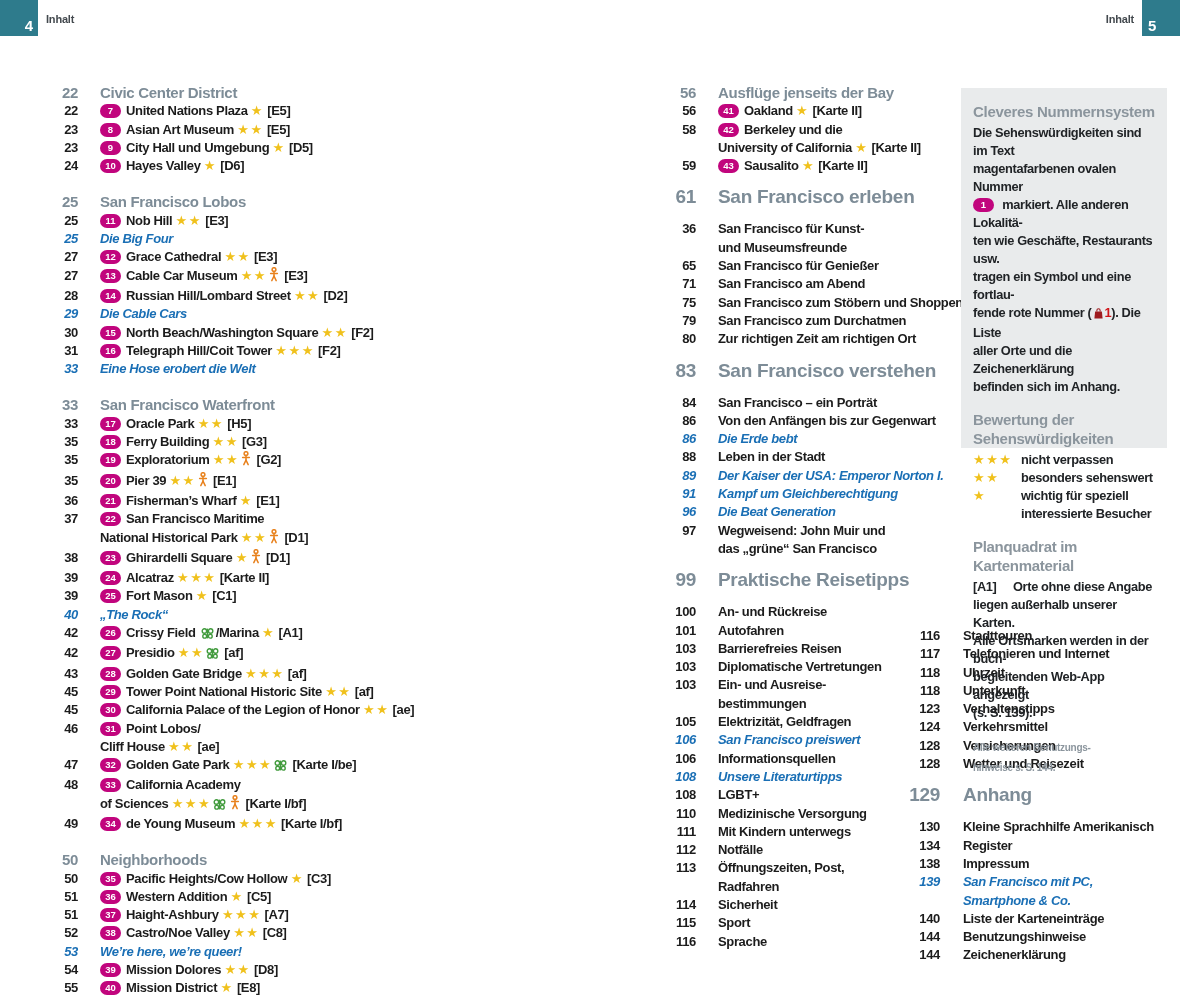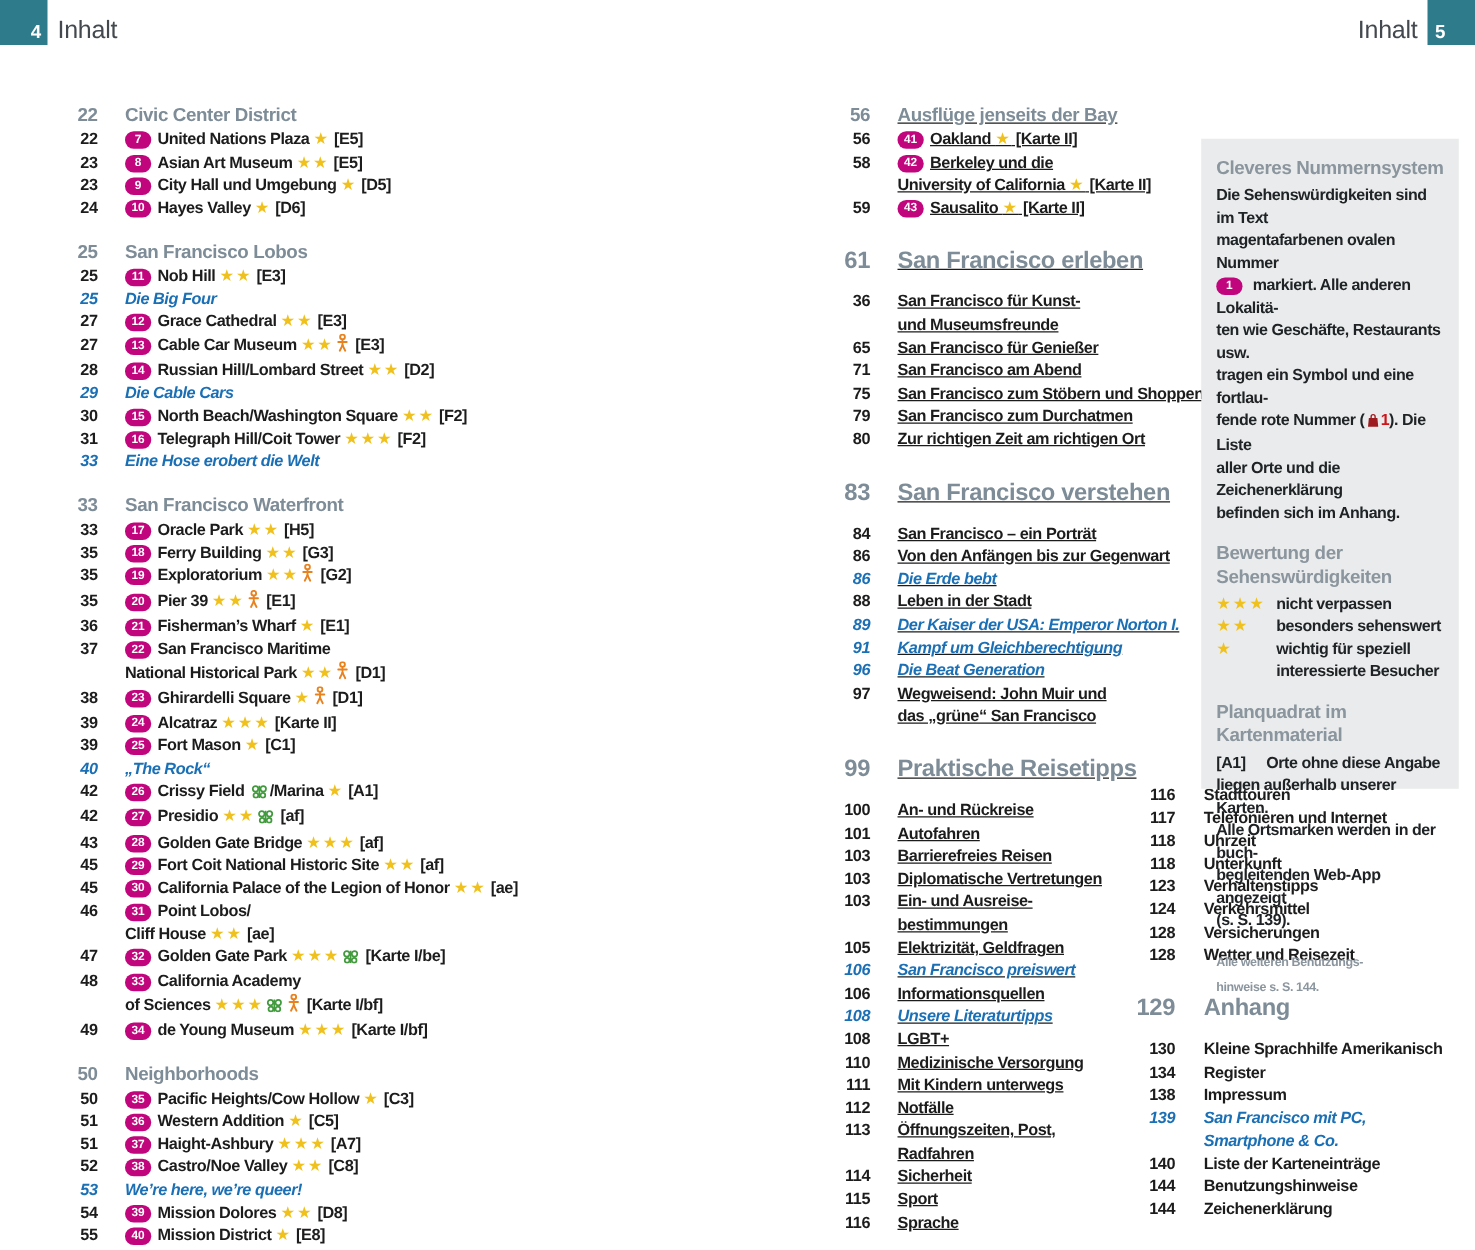--- a/index.html
+++ b/index.html
@@ -20,49 +20,49 @@
     font-family:"Liberation Sans","DejaVu Sans",sans-serif;
     color:var(--ink);overflow:hidden;
   }
   
   .corner{position:absolute;top:0;width:38px;height:36px;background:var(--teal);}
   .corner .cnum{position:absolute;bottom:2px;color:#fff;font-weight:bold;font-size:15px;}
   .corner.left{left:0;}
   .corner.left .cnum{right:5px;}
   .corner.right{right:0;}
   .corner.right .cnum{left:6px;}
-  .htitle{position:absolute;top:13px;font-weight:normal;font-size:20px;color:#43494e;letter-spacing:-0.2px;}
+  .htitle{position:absolute;top:13px;font-weight:bold;font-size:11px;color:#43494e;letter-spacing:-0.2px;}
   .htitle.left{left:46px;}
   .htitle.right{right:46px;}
   
   .col{position:absolute;}
   #col1{left:52px;top:84px;width:620px;}
-  #col2{left:668px;top:84px;width:300px;text-decoration:underline;}
+  #col2{left:668px;top:84px;width:300px;}
   #col3{left:908px;top:627px;width:272px;}
   .row{position:relative;line-height:18.3px;font-size:13px;font-weight:bold;letter-spacing:-0.35px;color:var(--ink);}
   .row .pg{position:absolute;left:0;top:0;text-align:right;}
   #col1 .row{padding-left:48px;} #col1 .pg{width:26px;}
   #col2 .row{padding-left:50px;} #col2 .pg{width:28px;}
   #col3 .row{padding-left:55px;} #col3 .pg{width:32px;}
   .kind-section{margin-top:18px;color:var(--head);font-size:15px;letter-spacing:-0.3px;}
   .kind-section .pg{color:var(--head);}
   .col .row.kind-section:first-child{margin-top:0;}
-  .kind-chapter{margin-top:20px;margin-bottom:10px;color:var(--head);font-size:19px;line-height:27px;letter-spacing:-0.3px;}
+  .kind-chapter{margin-top:8px;margin-bottom:10px;color:var(--head);font-size:19px;line-height:27px;letter-spacing:-0.3px;}
   .kind-chapter .pg{color:var(--head);font-size:19px;}
   .kind-italic,.kind-cont-italic{color:var(--blue);font-style:italic;}
   .kind-italic .pg{color:var(--blue);}
   .marker{display:inline-block;width:21px;height:14px;border-radius:8px;background:var(--magenta);
     color:#fff;font-size:9.5px;font-weight:bold;text-align:center;line-height:14px;
     vertical-align:1px;margin-right:5px;letter-spacing:0;}
   .stars{color:var(--star);letter-spacing:1.5px;font-size:13px;}
   .icn{display:inline-block;vertical-align:-2px;margin:0 2px 0 2px;}
   .rednum{color:var(--red);font-weight:bold;}
   
-  #legendbox{position:absolute;left:961px;top:88px;width:206px;height:520px;background:var(--boxbg);
-    padding:14px 12px 0 12px;box-sizing:border-box;margin-top:23px;}
+  #legendbox{position:absolute;left:961px;top:88px;width:206px;height:360px;background:var(--boxbg);
+    padding:14px 12px 0 12px;box-sizing:border-box;}
   #legendbox .bh{color:var(--boxhead);font-weight:bold;font-size:15px;letter-spacing:-0.3px;line-height:19px;margin:14px 0 3px 0;}
   #legendbox .bh.first{margin-top:0;}
   #legendbox .bl{font-size:12.8px;font-weight:bold;line-height:18px;letter-spacing:-0.35px;color:#202326;}
   #legendbox .ratingrow .starcell{display:inline-block;width:48px;}
   #legendbox .gridlabel{display:inline-block;width:40px;}
   #legendbox .bfoot{color:var(--boxhead);font-weight:bold;font-size:10px;line-height:20px;letter-spacing:-0.3px;margin-top:16px;}
 </style>
 </head>
 <body>
 
@@ -155,21 +155,21 @@
     <div class="row kind-entry"><span class="pg">42</span><span class="ct"><span class="marker">27</span><span class="txt">Presidio </span><span class="stars">★★</span><span class="icn"><svg width="13" height="11" viewBox="0 0 13 11">
             <g stroke="#419b3d" stroke-width="1.4" fill="none">
               <circle cx="3.4" cy="3" r="2.2"></circle>
               <circle cx="9.6" cy="3" r="2.2"></circle>
               <circle cx="3.7" cy="8.2" r="1.9"></circle>
               <circle cx="9.3" cy="8.2" r="1.9"></circle>
               <path d="M6.5 0.6v9.8"></path>
             </g>
           </svg></span><span class="txt"> [af]</span></span></div>
     <div class="row kind-entry"><span class="pg">43</span><span class="ct"><span class="marker">28</span><span class="txt">Golden Gate Bridge </span><span class="stars">★★★</span><span class="txt"> [af]</span></span></div>
-    <div class="row kind-entry"><span class="pg">45</span><span class="ct"><span class="marker">29</span><span class="txt">Fort Coit National Historic Site </span><span class="stars">★★</span><span class="txt"> [af]</span></span></div>
+    <div class="row kind-entry"><span class="pg">45</span><span class="ct"><span class="marker">29</span><span class="txt">Tower Point National Historic Site </span><span class="stars">★★</span><span class="txt"> [af]</span></span></div>
     <div class="row kind-entry"><span class="pg">45</span><span class="ct"><span class="marker">30</span><span class="txt">California Palace of the Legion of Honor </span><span class="stars">★★</span><span class="txt"> [ae]</span></span></div>
     <div class="row kind-entry"><span class="pg">46</span><span class="ct"><span class="marker">31</span><span class="txt">Point Lobos/</span></span></div>
     <div class="row kind-cont"><span class="ct"><span class="txt">Cliff House </span><span class="stars">★★</span><span class="txt"> [ae]</span></span></div>
     <div class="row kind-entry"><span class="pg">47</span><span class="ct"><span class="marker">32</span><span class="txt">Golden Gate Park </span><span class="stars">★★★</span><span class="icn"><svg width="13" height="11" viewBox="0 0 13 11">
             <g stroke="#419b3d" stroke-width="1.4" fill="none">
               <circle cx="3.4" cy="3" r="2.2"></circle>
               <circle cx="9.6" cy="3" r="2.2"></circle>
               <circle cx="3.7" cy="8.2" r="1.9"></circle>
               <circle cx="9.3" cy="8.2" r="1.9"></circle>
               <path d="M6.5 0.6v9.8"></path>

